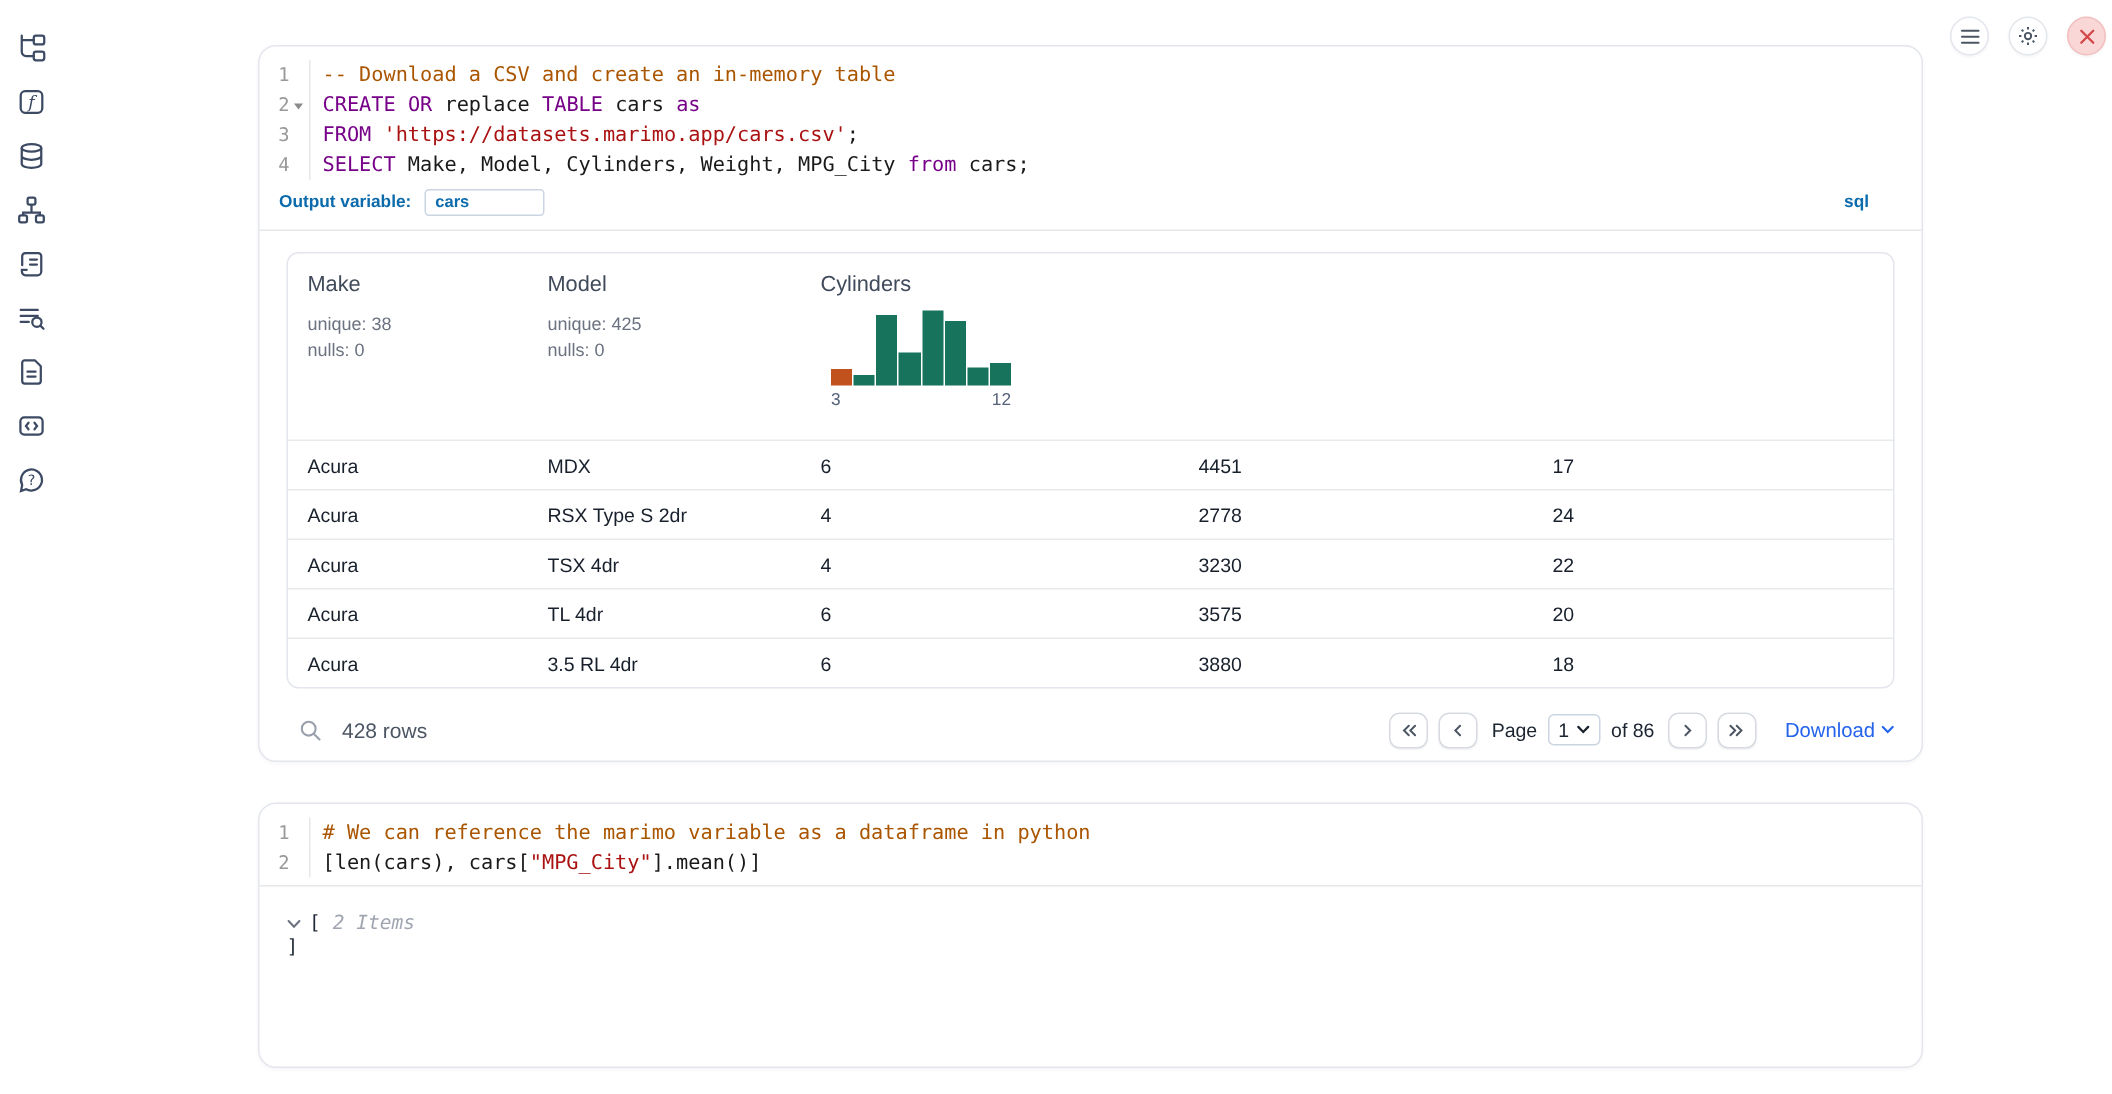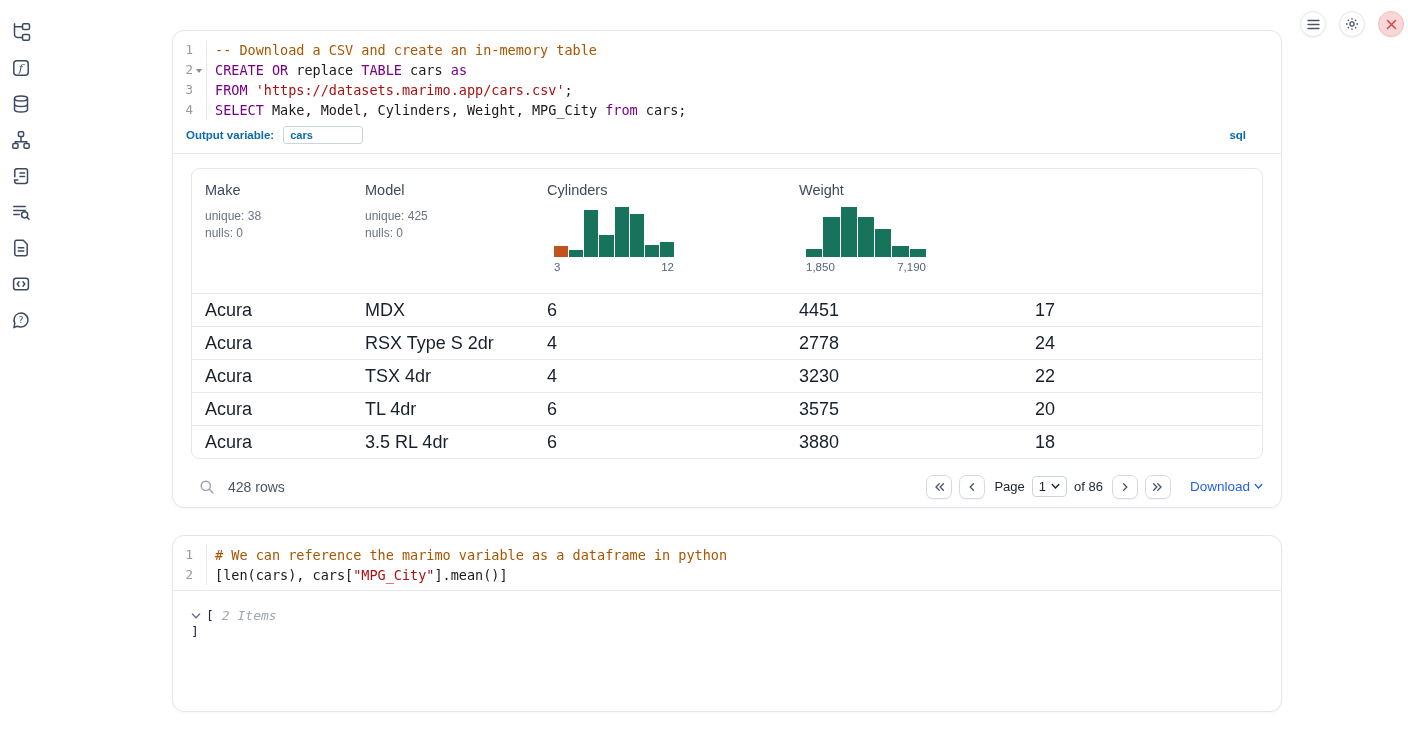--- a/index.html
+++ b/index.html
@@ -53,21 +53,21 @@
   .table-card { border:1px solid #e3e6ec; border-radius:8px; overflow:hidden; background:#fff; }
   .thead { display:flex; height:124px; }
   .th { padding:13px 0 0 13px; cursor:pointer; }
   .c0 { width:160px; } .c1 { width:182px; } .c2 { width:252px; } .c3 { width:236px; } .c4 { width:244px; flex:1; }
   .col-name { font-size:14.5px; color:#3f4a5a; }
   .col-stats { margin-top:10px; font-size:12px; color:#6b7280; line-height:16.5px; }
   .hist { margin-top:5px; margin-left:7px; width:120px; }
   .hist-bars { display:flex; align-items:flex-end; gap:1px; height:54px; }
   .hist-bar { flex:1; }
   .hist-axis { display:flex; justify-content:space-between; font-size:11.5px; color:#55627a; margin-top:4px; }
-  .tr { display:flex; border-top:1px solid #e8eaee; height:33px; align-items:center; font-size:18px; color:#18202c; }
+  .tr { display:flex; border-top:1px solid #e8eaee; height:33px; align-items:center; font-size:13px; color:#18202c; }
   .td { padding-left:13px; overflow:hidden; white-space:nowrap; }
 
   
   .table-footer { display:flex; align-items:center; padding:13px 18px 0 26px; height:42px; }
   .rows-count { margin-left:13px; font-size:14px; color:#4b5563; }
   .pager { margin-left:auto; display:flex; align-items:center; }
   .pg-btn { width:26px; height:24px; border:1px solid #d7dbe1; border-radius:7px; background:#fff;
     display:flex; align-items:center; justify-content:center; color:#4b5563;
     box-shadow:0 1px 1px rgba(0,0,0,.05); cursor:pointer; }
   .pg-btn + .pg-btn { margin-left:7px; }
@@ -233,38 +233,20 @@
                 <div class="hist-bar" style="height: 43px; background: rgb(23, 115, 92);"></div>
                 <div class="hist-bar" style="height: 12px; background: rgb(23, 115, 92);"></div>
                 <div class="hist-bar" style="height: 15px; background: rgb(23, 115, 92);"></div>
               </div>
               <div class="hist-axis">
                 <span>3</span>
                 <span>12</span>
               </div>
             </div>
           </div>
-          <div class="th c3">
-            <div class="col-name">Weight</div>
-            <div class="hist">
-              <div class="hist-bars">
-                <div class="hist-bar" style="height: 8px; background: rgb(23, 115, 92);"></div>
-                <div class="hist-bar" style="height: 40px; background: rgb(23, 115, 92);"></div>
-                <div class="hist-bar" style="height: 50px; background: rgb(23, 115, 92);"></div>
-                <div class="hist-bar" style="height: 40px; background: rgb(23, 115, 92);"></div>
-                <div class="hist-bar" style="height: 28px; background: rgb(23, 115, 92);"></div>
-                <div class="hist-bar" style="height: 11px; background: rgb(23, 115, 92);"></div>
-                <div class="hist-bar" style="height: 8px; background: rgb(23, 115, 92);"></div>
-              </div>
-              <div class="hist-axis">
-                <span>1,850</span>
-                <span>7,190</span>
-              </div>
-            </div>
-          </div>
         </div>
       <div id="table-body">
           <div class="tr">
             <div class="td c0">Acura</div>
             <div class="td c1">MDX</div>
             <div class="td c2">6</div>
             <div class="td c3">4451</div>
             <div class="td c4">17</div>
           </div>
           <div class="tr">

